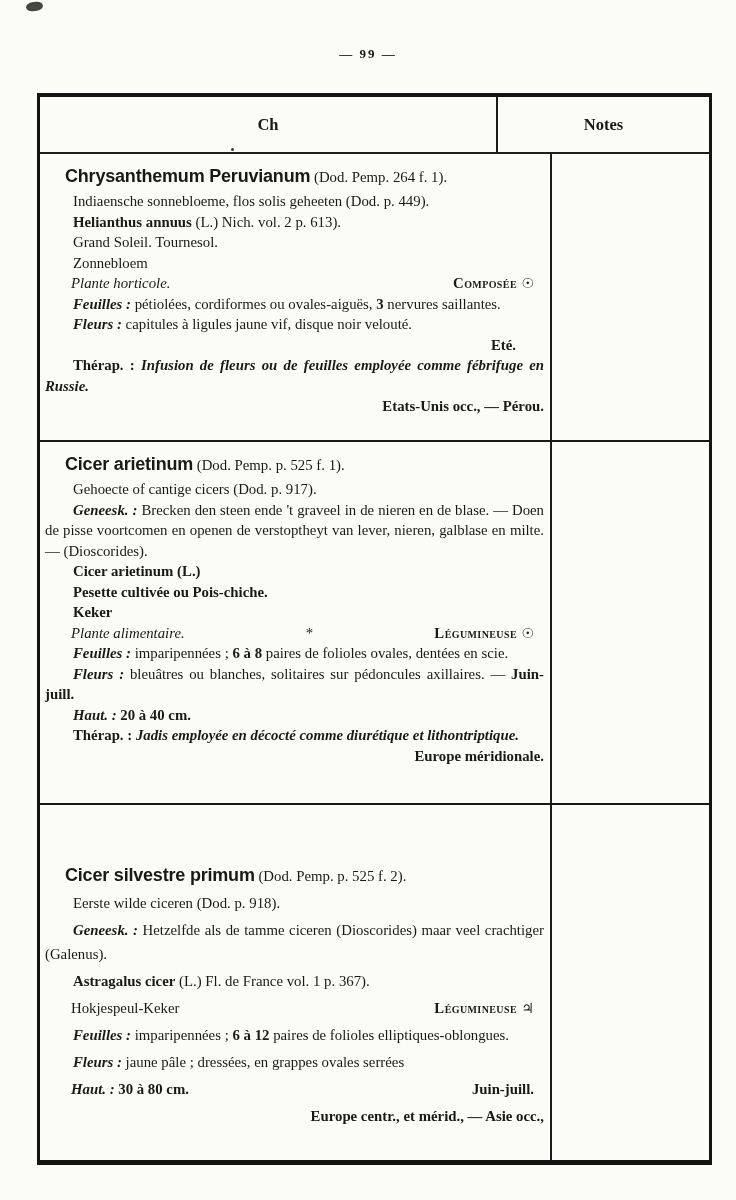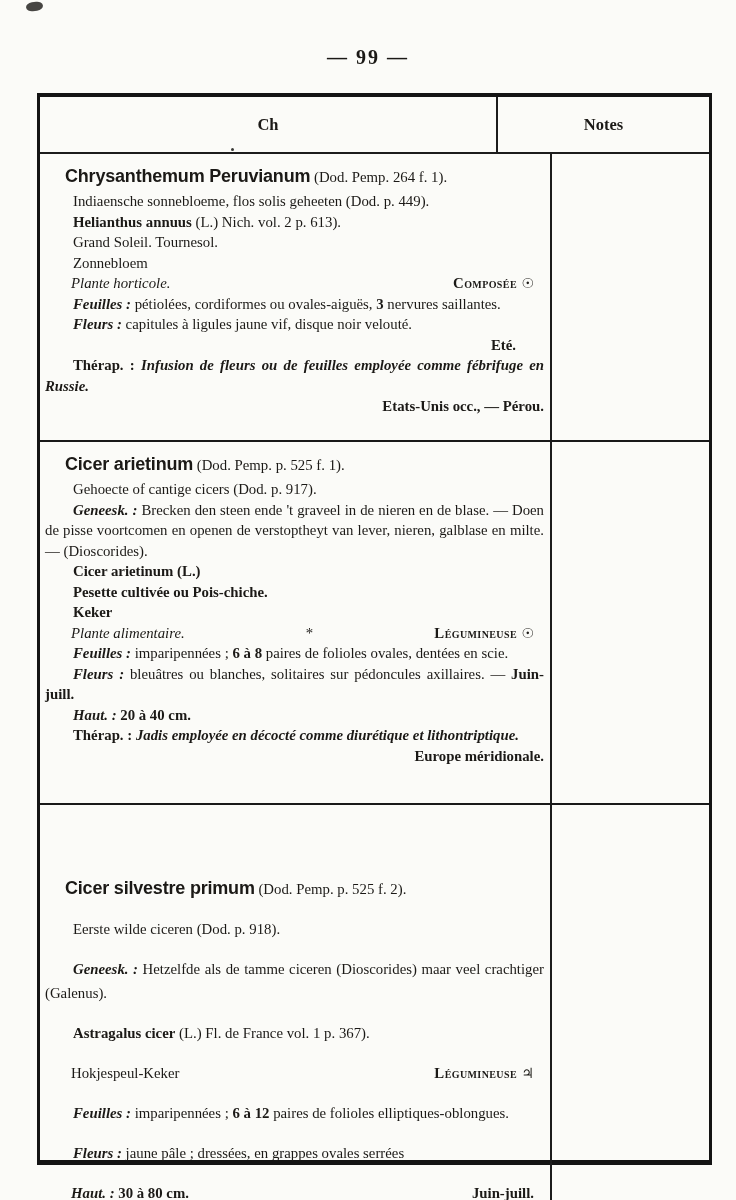--- a/index.html
+++ b/index.html
@@ -4,21 +4,21 @@
 <style>
   html,body{margin:0;padding:0;}
   body{
     width:736px;height:1200px;position:relative;overflow:hidden;
     background:#fbfbf8;
     font-family:"Liberation Serif","DejaVu Serif",serif;
     color:#1b1916;
   }
   .page-number{
     position:absolute;top:46px;left:0;width:100%;
-    text-align:center;font-weight:700;font-size:20px;letter-spacing:2px;
+    text-align:center;font-weight:700;font-size:13px;letter-spacing:2px;
   }
   .smudge{
     position:absolute;left:26px;top:2px;width:17px;height:9px;
     background:#262522;border-radius:45%/60%;transform:rotate(-7deg);opacity:.85;
   }
   .sheet{
     position:absolute;left:37px;top:93px;width:675px;height:1072px;
     border:3px solid #141414;border-top-width:4px;border-bottom-width:5px;
     box-sizing:border-box;display:flex;flex-direction:column;background:transparent;
   }
@@ -37,21 +37,21 @@
            padding:9px 6px 2px 5px;}
   .cell-notes{flex:1;}
   .line{font-size:14.8px;line-height:20.5px;text-indent:28px;}
   .line.pj{text-align:justify;}
   .line.h{text-indent:20px;white-space:nowrap;line-height:27px;}
   .line.center{text-align:right;text-indent:0;}
   .line.right{text-align:right;text-indent:0;padding-right:28px;}
   .line.row{display:flex;justify-content:space-between;align-items:flex-start;
             text-indent:0;padding-left:26px;padding-right:10px;}
   .line.gap{height:46px;}
-  .tbody .trow:nth-child(3) .line{line-height:24px;margin-top:16px;}
+  .tbody .trow:nth-child(3) .line{line-height:24px;margin-top:3px;}
   .tbody .trow:nth-child(3) .line.gap{margin-top:0;}
   .seg.h{font-family:"Liberation Sans","DejaVu Sans",sans-serif;
          font-weight:700;font-size:18px;letter-spacing:-0.2px;}
   .seg.ref{font-size:14.8px;}
   .seg.b{font-weight:700;}
   .seg.i{font-style:italic;}
   .seg.bi{font-weight:700;font-style:italic;}
   .seg.sc{font-variant:small-caps;font-weight:700;letter-spacing:0.4px;}
   .seg.sym{font-family:"DejaVu Sans",sans-serif;font-size:14px;}
 </style>

